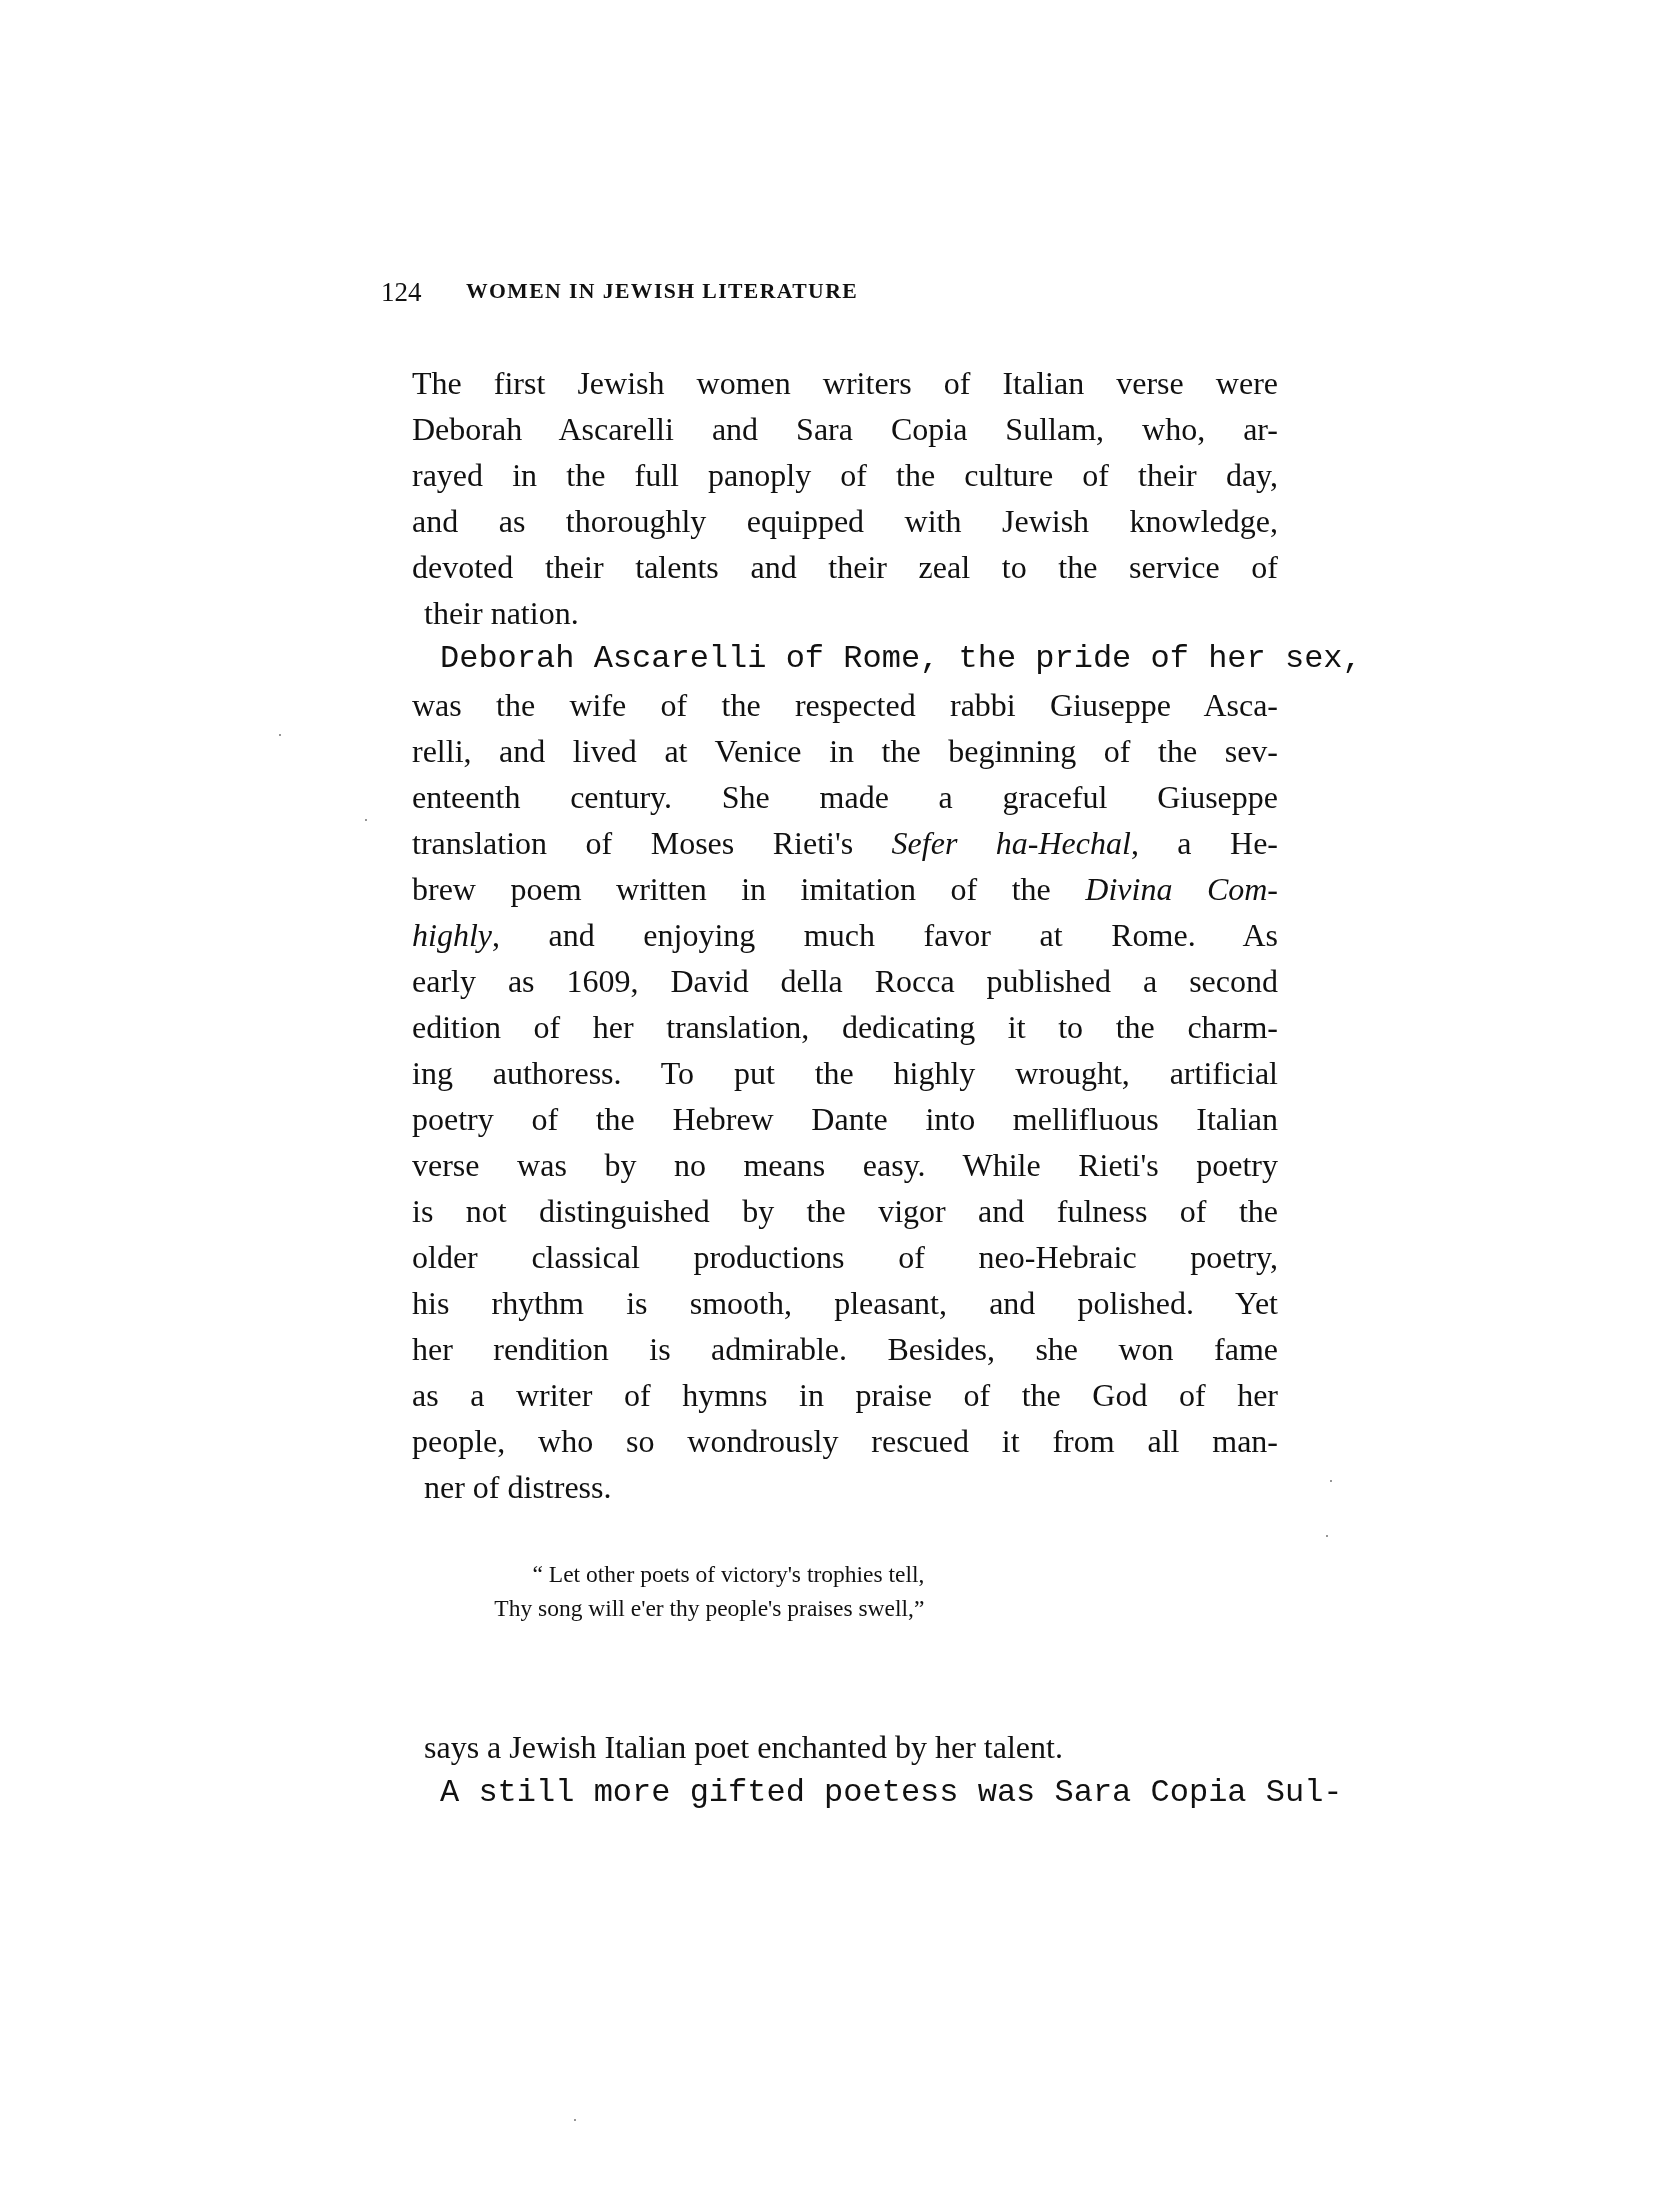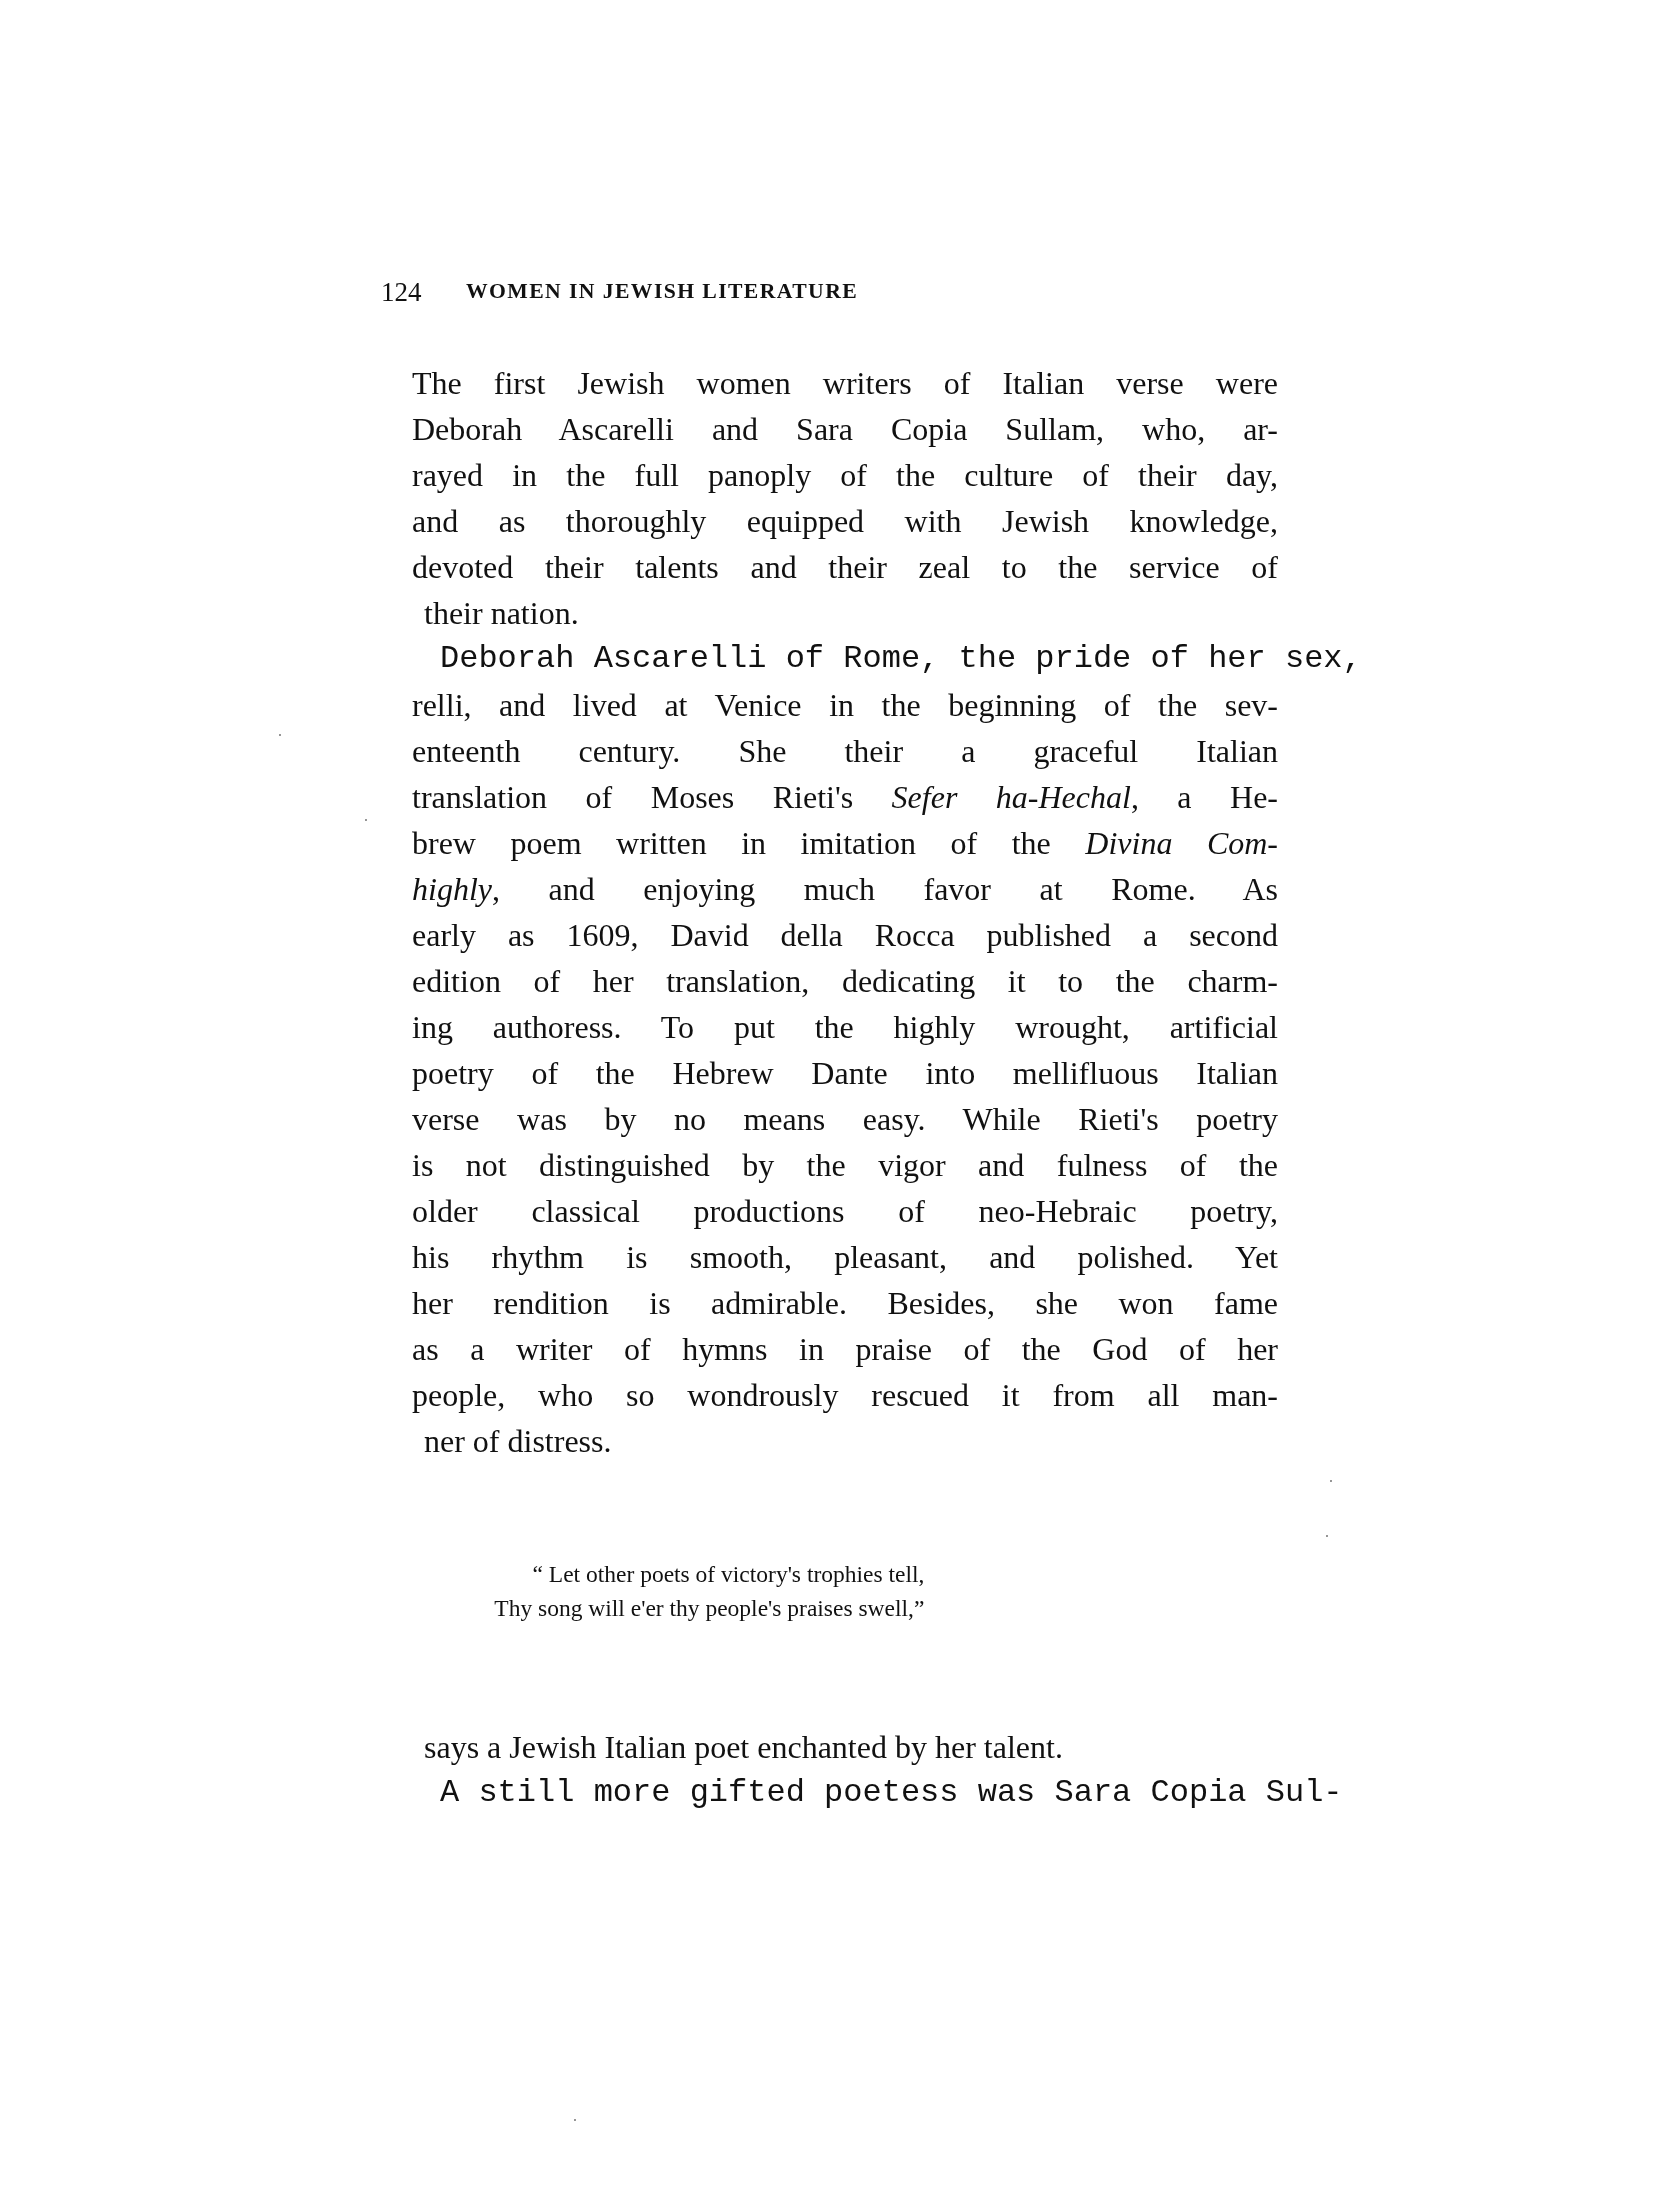--- a/index.html
+++ b/index.html
@@ -30,22 +30,23 @@
   <div>
     <span class="line">The first Jewish women writers of Italian verse were</span>
     <span class="line">Deborah Ascarelli and Sara Copia Sullam, who, ar-</span>
     <span class="line">rayed in the full panoply of the culture of their day,</span>
     <span class="line">and as thoroughly equipped with Jewish knowledge,</span>
     <span class="line">devoted their talents and their zeal to the service of</span>
     <span class="line last">their nation.</span>
   </div>
   <div>
     <span class="line indent">Deborah Ascarelli of Rome, the pride of her sex,</span>
+    <span class="line">was the wife of the respected rabbi Giuseppe Asca-</span>
     <span class="line">relli, and lived at Venice in the beginning of the sev-</span>
-    <span class="line">enteenth century. She their a graceful Italian</span>
+    <span class="line">enteenth century. She made a graceful Giuseppe</span>
     <span class="line"><span>translation of Moses Rieti's </span><i>Sefer ha-Hechal</i><span>, a He-</span></span>
     <span class="line"><span>brew poem written in imitation of the </span><i>Divina Com-</i><span></span></span>
     <span class="line"><span></span><i>highly</i><span>, and enjoying much favor at Rome. As</span></span>
     <span class="line">early as 1609, David della Rocca published a second</span>
     <span class="line">edition of her translation, dedicating it to the charm-</span>
     <span class="line">ing authoress. To put the highly wrought, artificial</span>
     <span class="line">poetry of the Hebrew Dante into mellifluous Italian</span>
     <span class="line">verse was by no means easy. While Rieti's poetry</span>
     <span class="line">is not distinguished by the vigor and fulness of the</span>
     <span class="line">older classical productions of neo-Hebraic poetry,</span>

